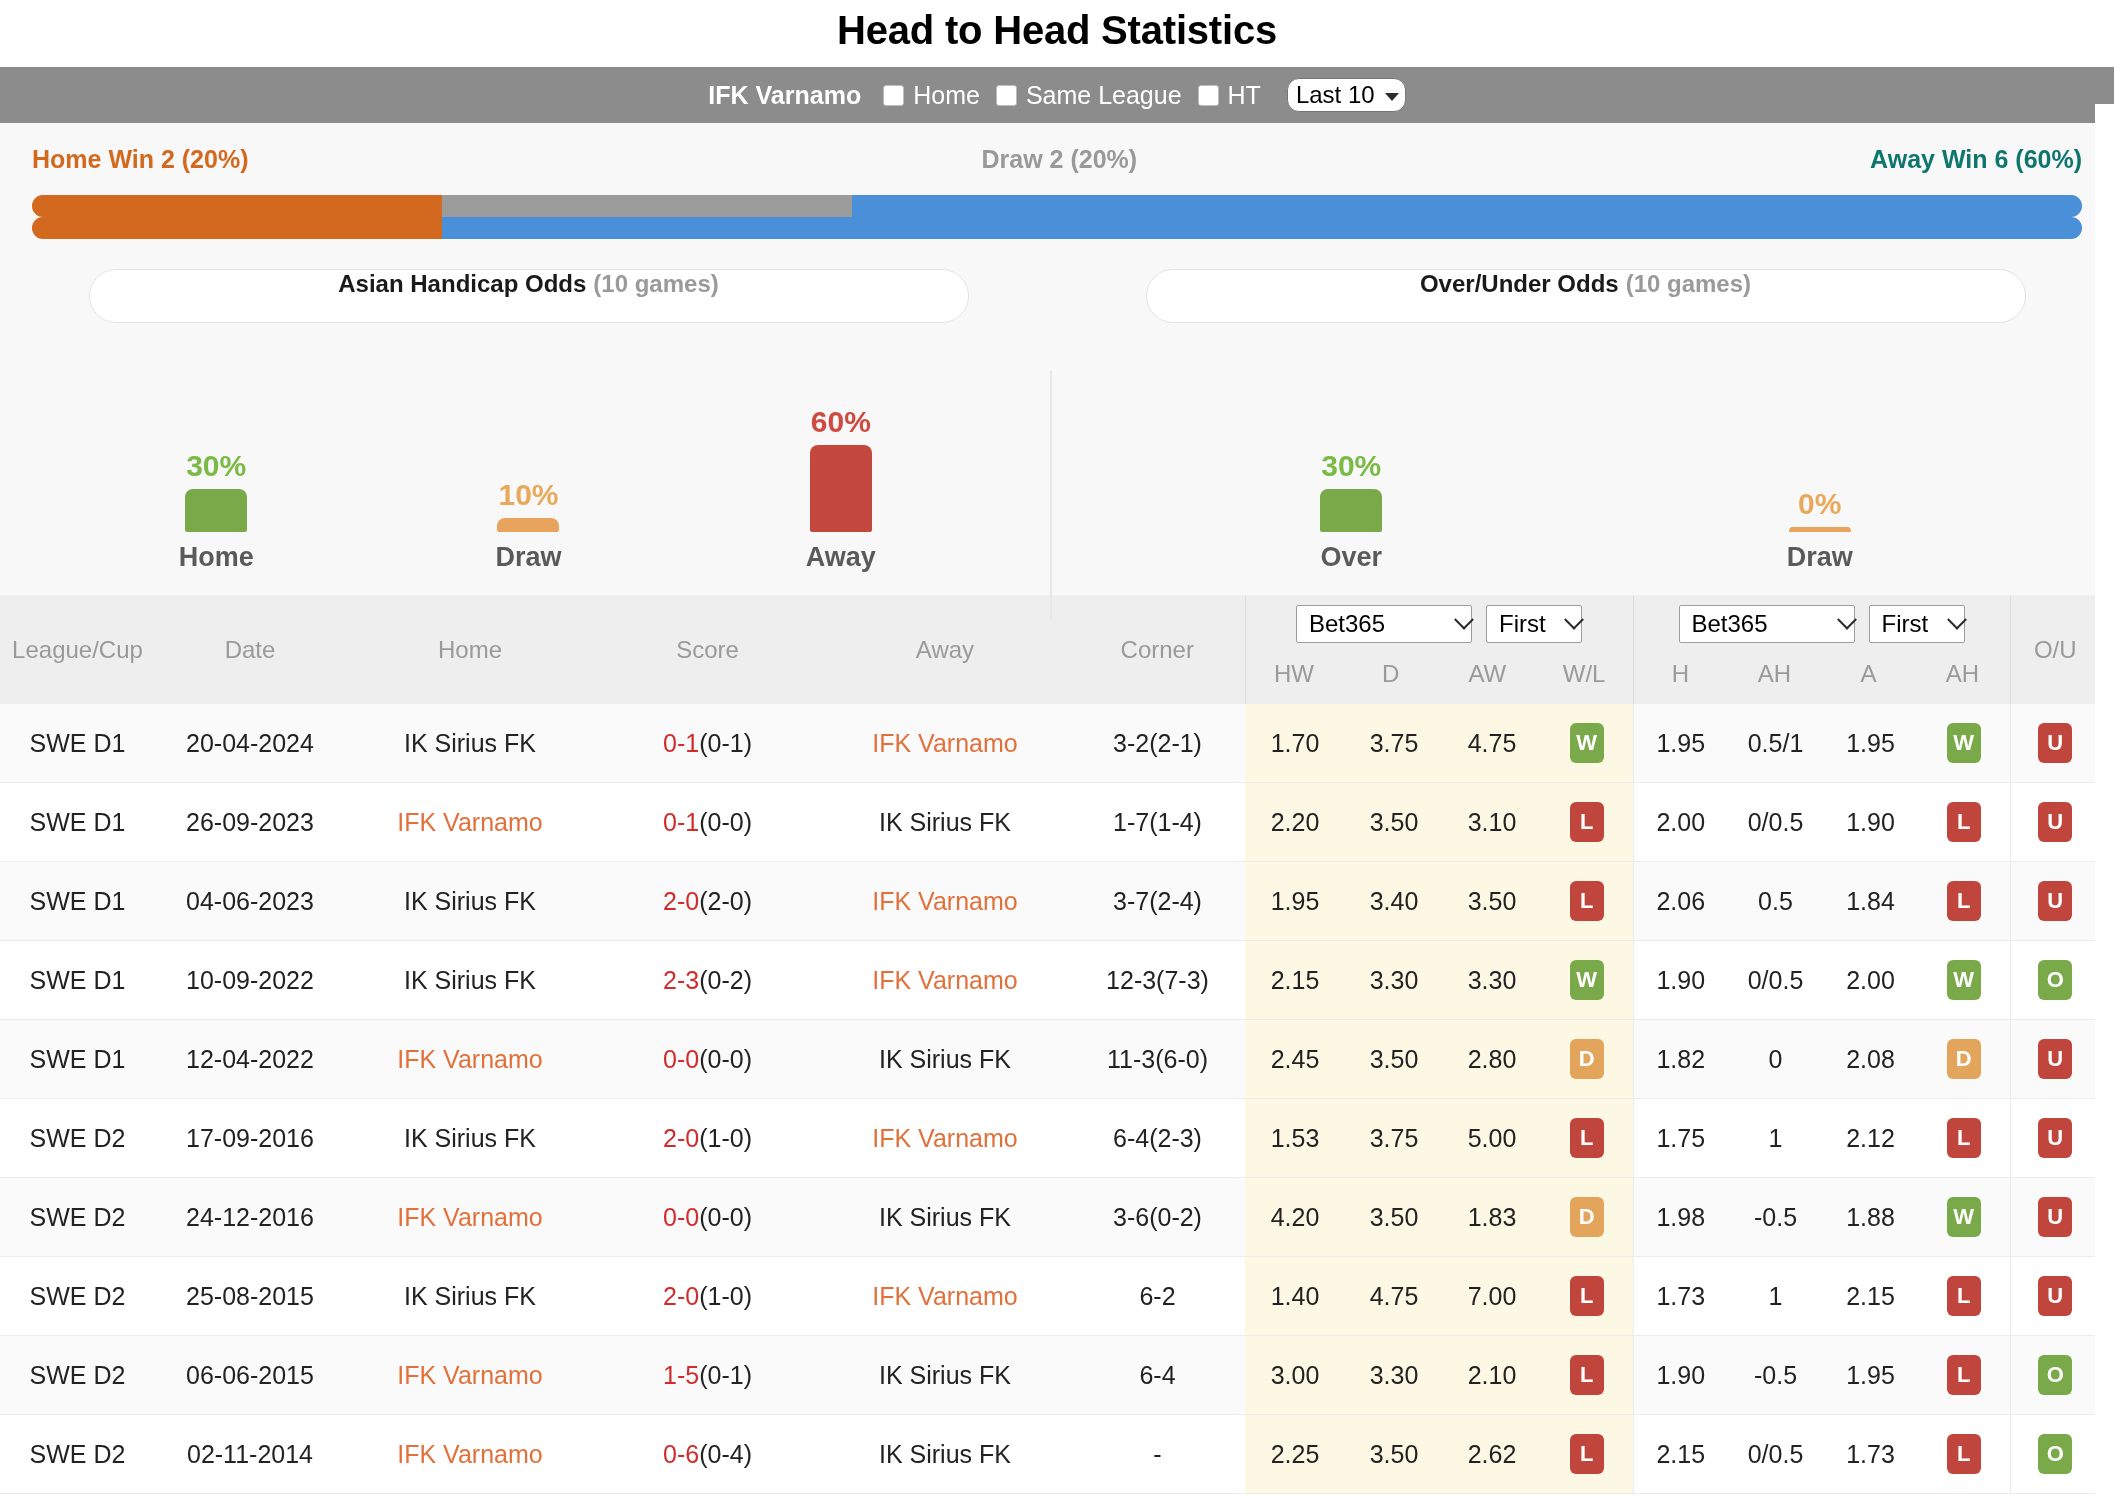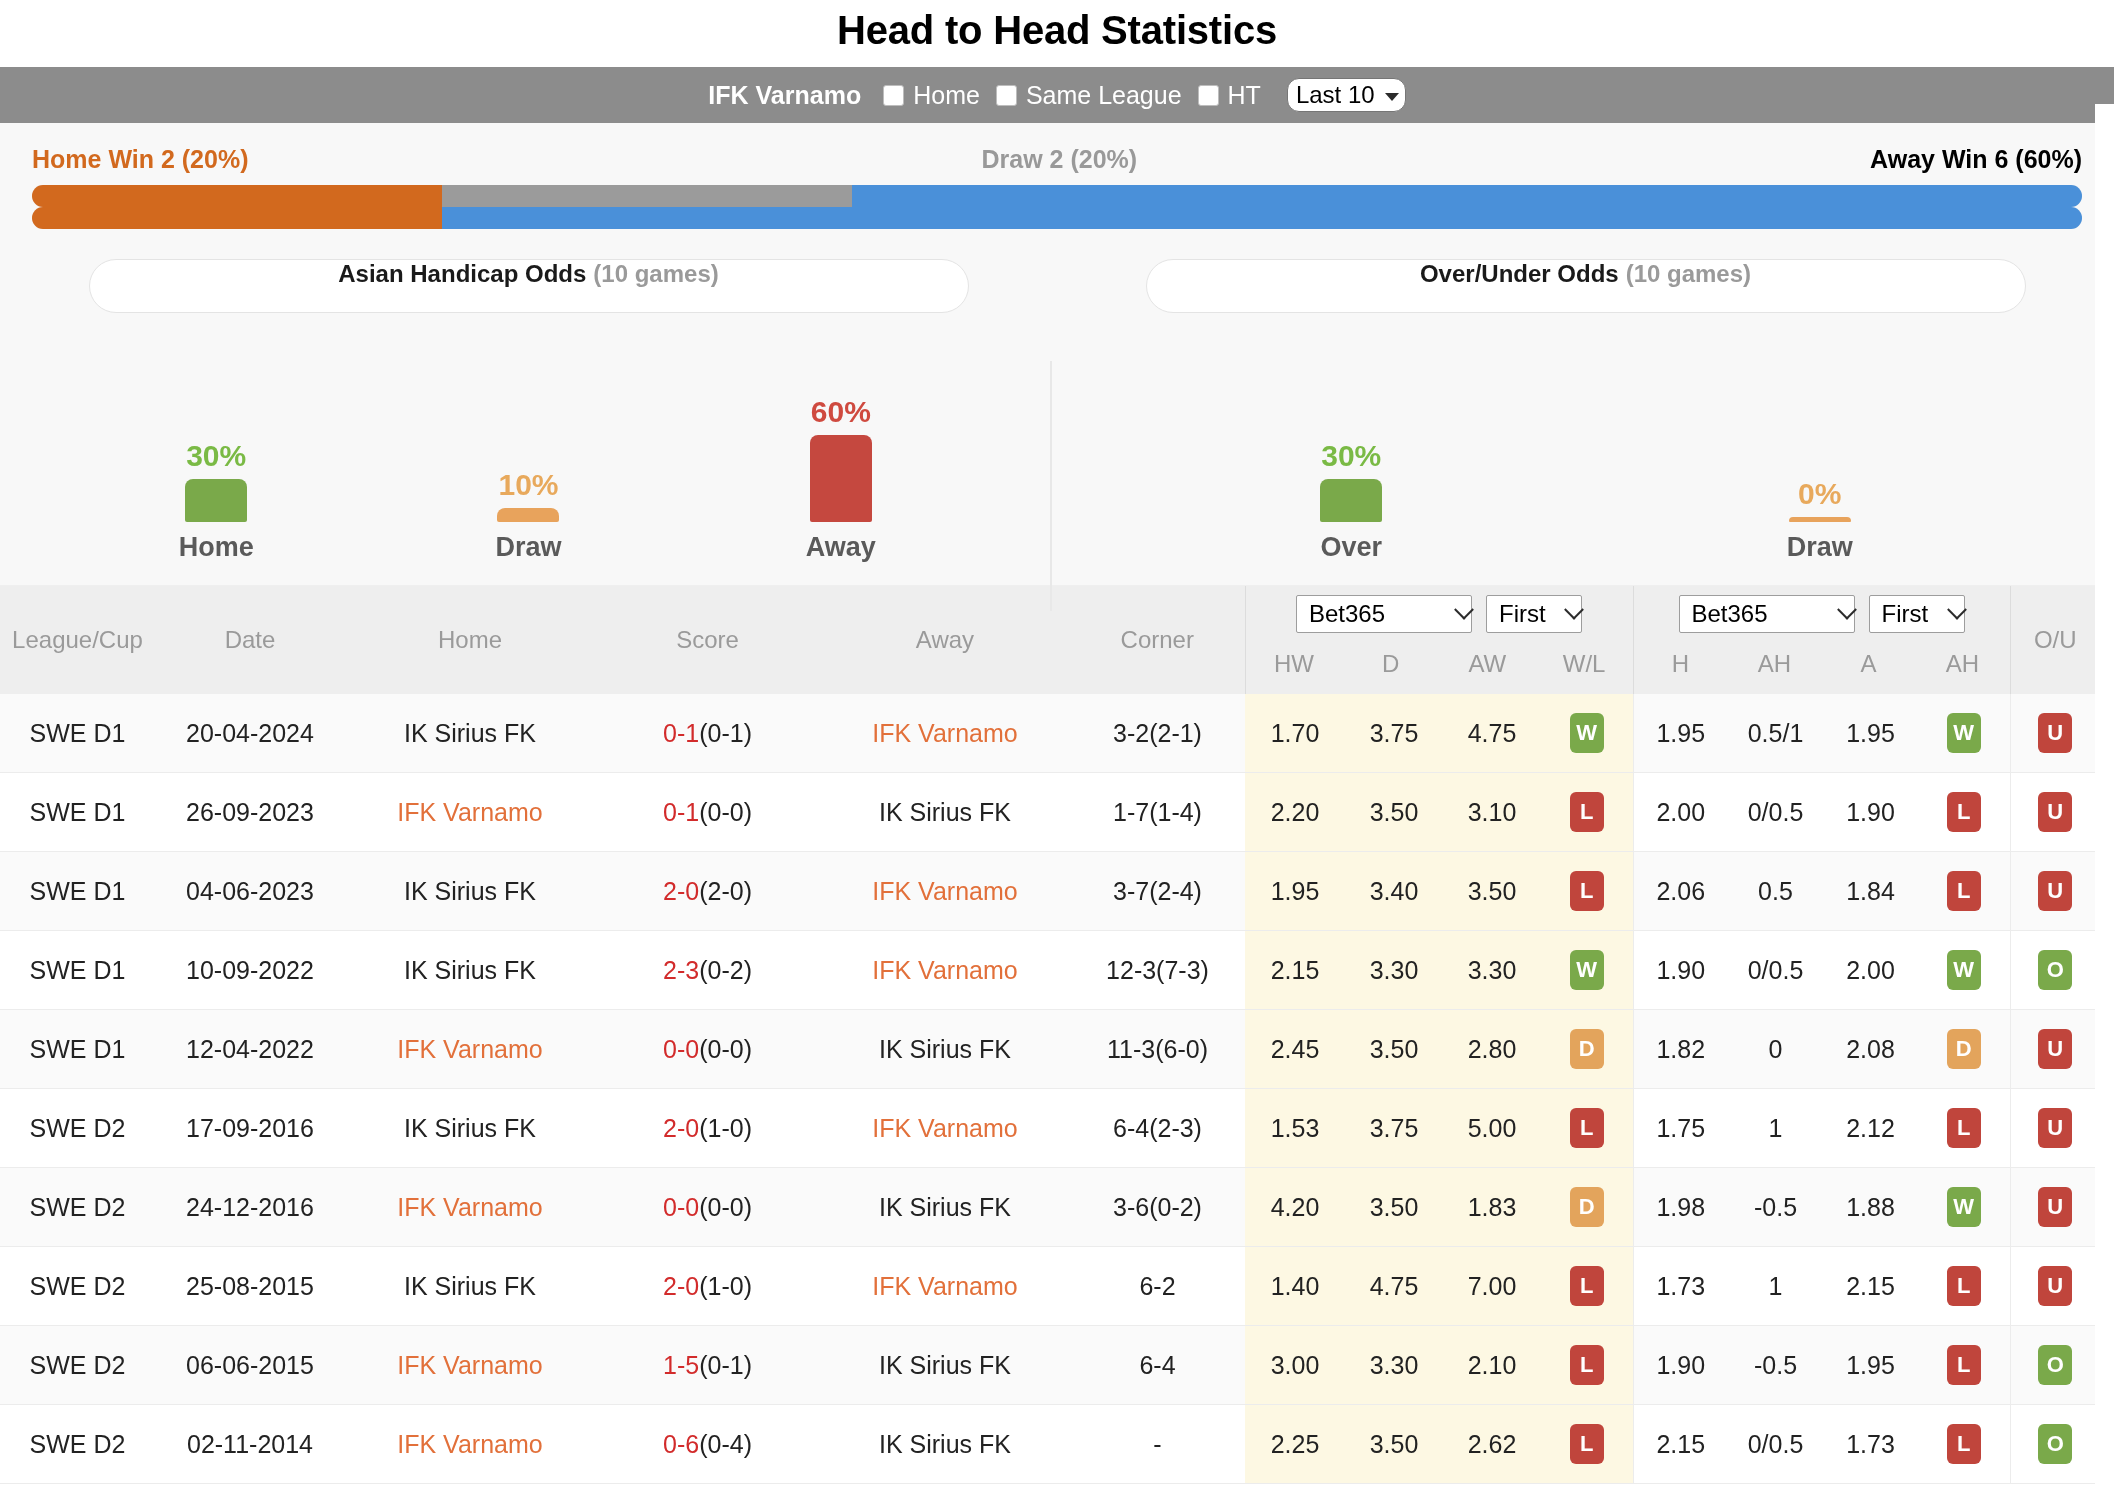--- a/index.html
+++ b/index.html
@@ -100,25 +100,25 @@
     border-bottom: 1px solid #efefef;
   }
   .barblock { padding: 0 32px; }
   .barlabels {
     display: flex;
     justify-content: space-between;
     align-items: baseline;
     font-size: 25px;
     font-weight: bold;
     padding-top: 22px;
-    padding-bottom: 11px;
+    padding-bottom: 21px;
   }
   .lbl-home { color: #d2691e; }
   .lbl-draw { color: #999999; }
-  .lbl-away { color: #000000; }
+  .lbl-away { color: #0f766e; }
   .lbl-center { color: #222222; }
   .bar {
     height: 22px;
     border-radius: 11px;
     overflow: hidden;
     display: flex;
     background: #e6e6e6;
   }
   .seg-home { background: #d2691e; }
   .seg-draw { background: #9b9b9b; }

